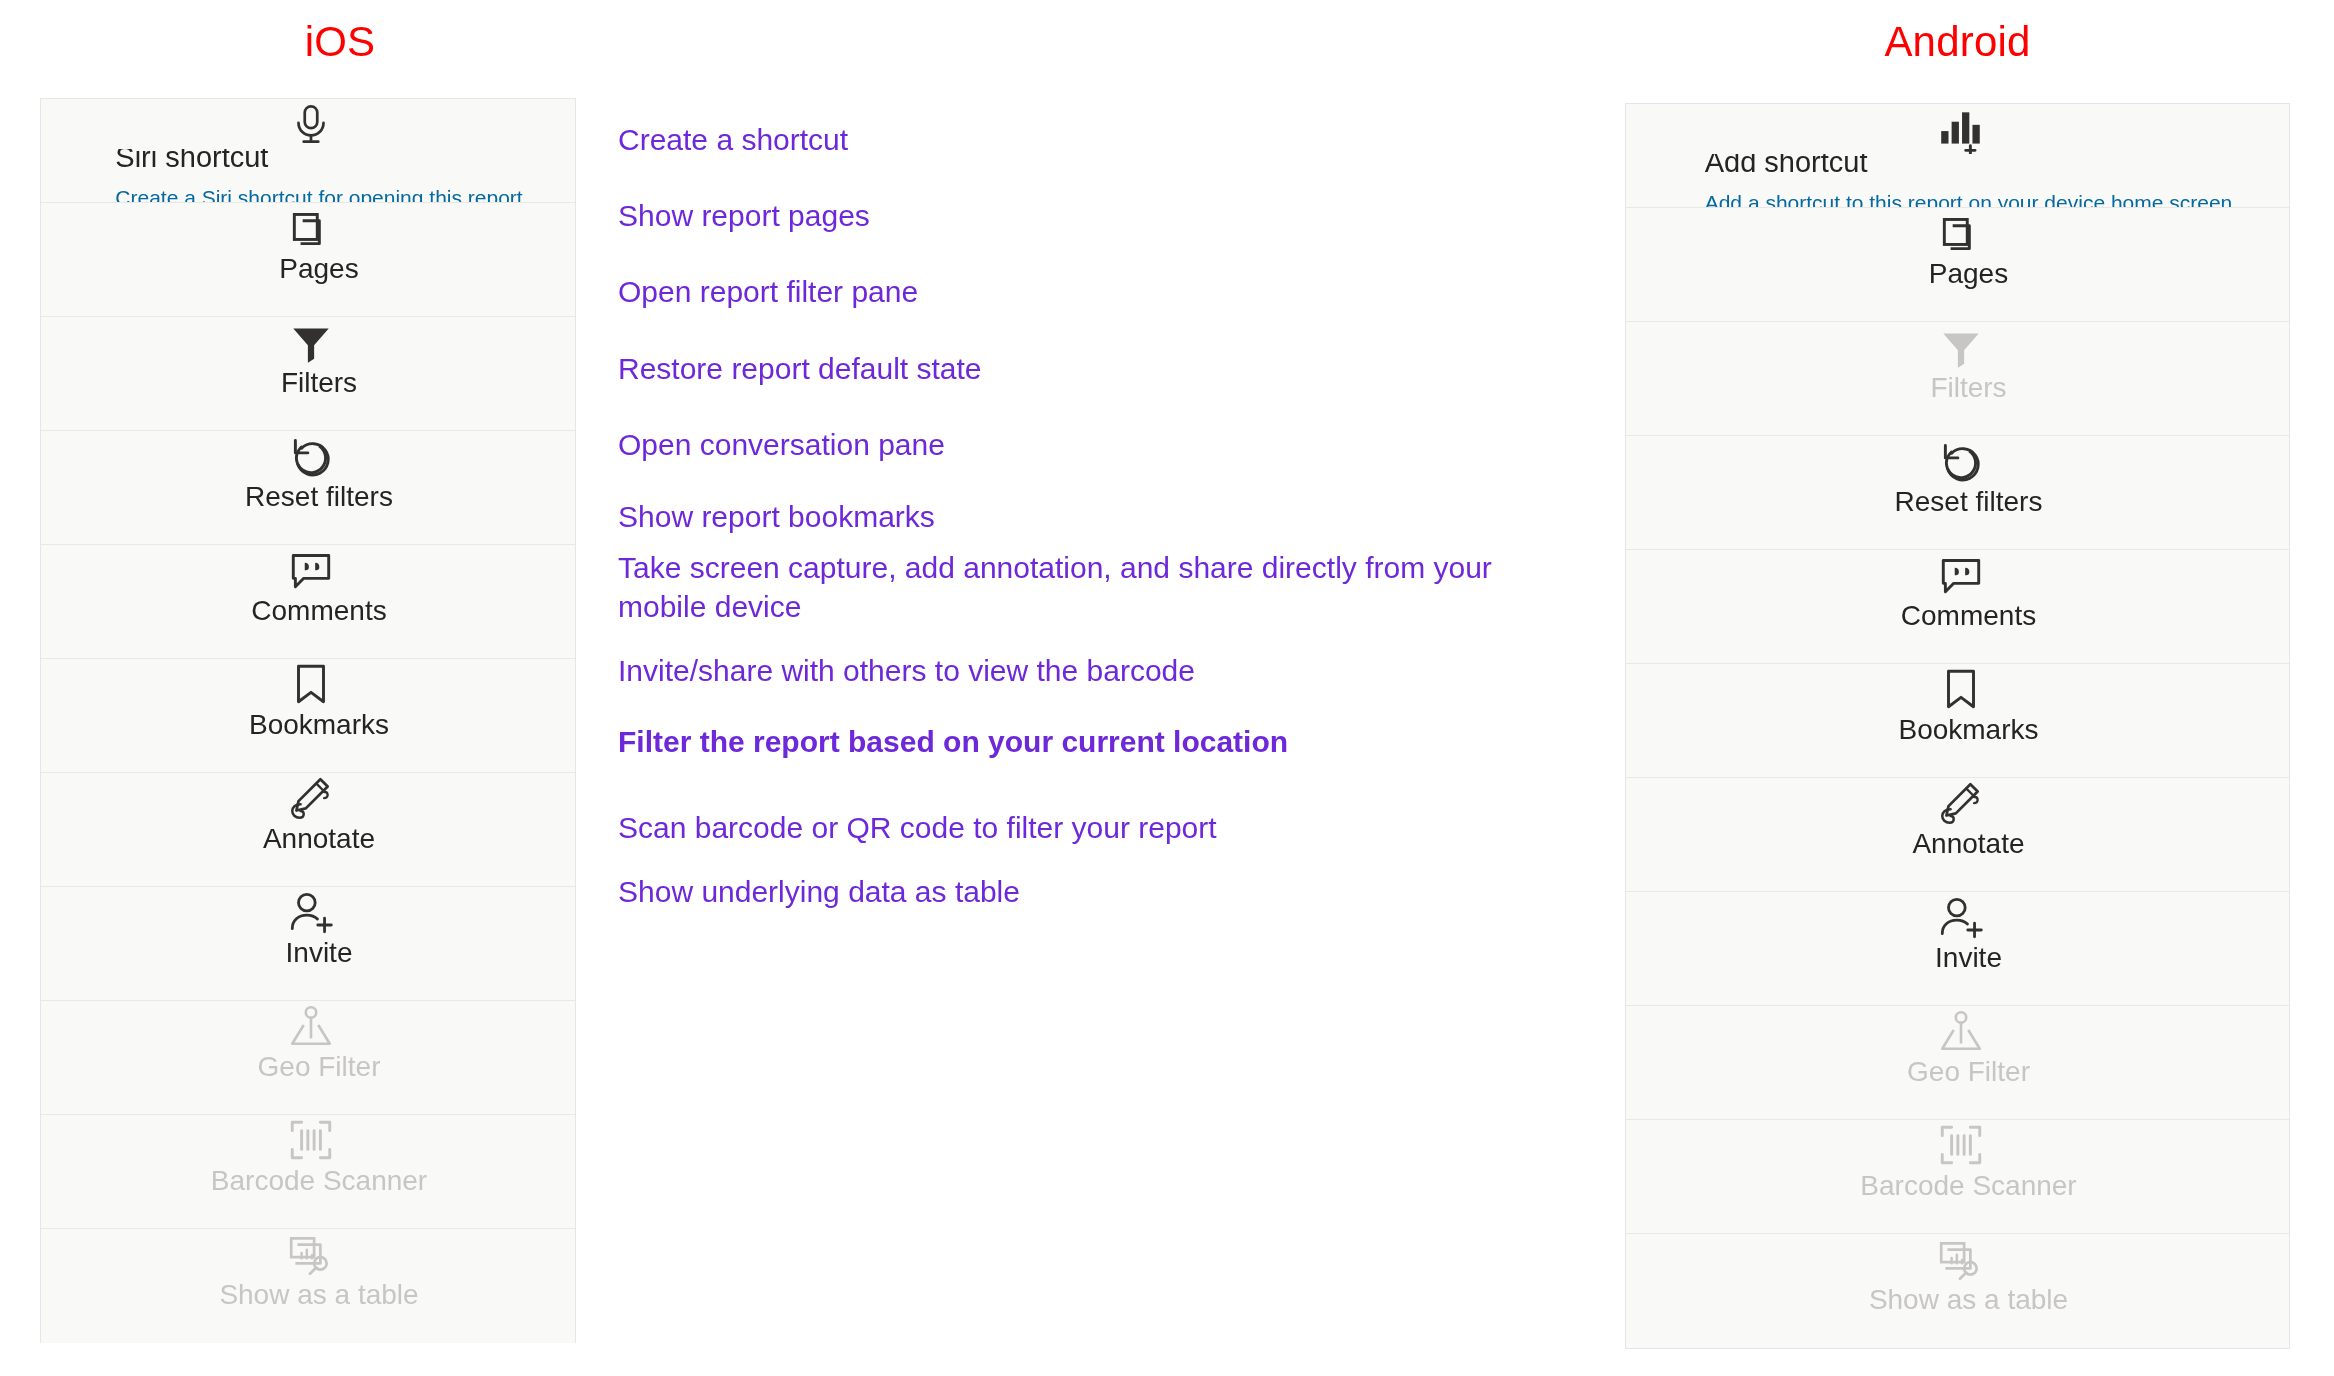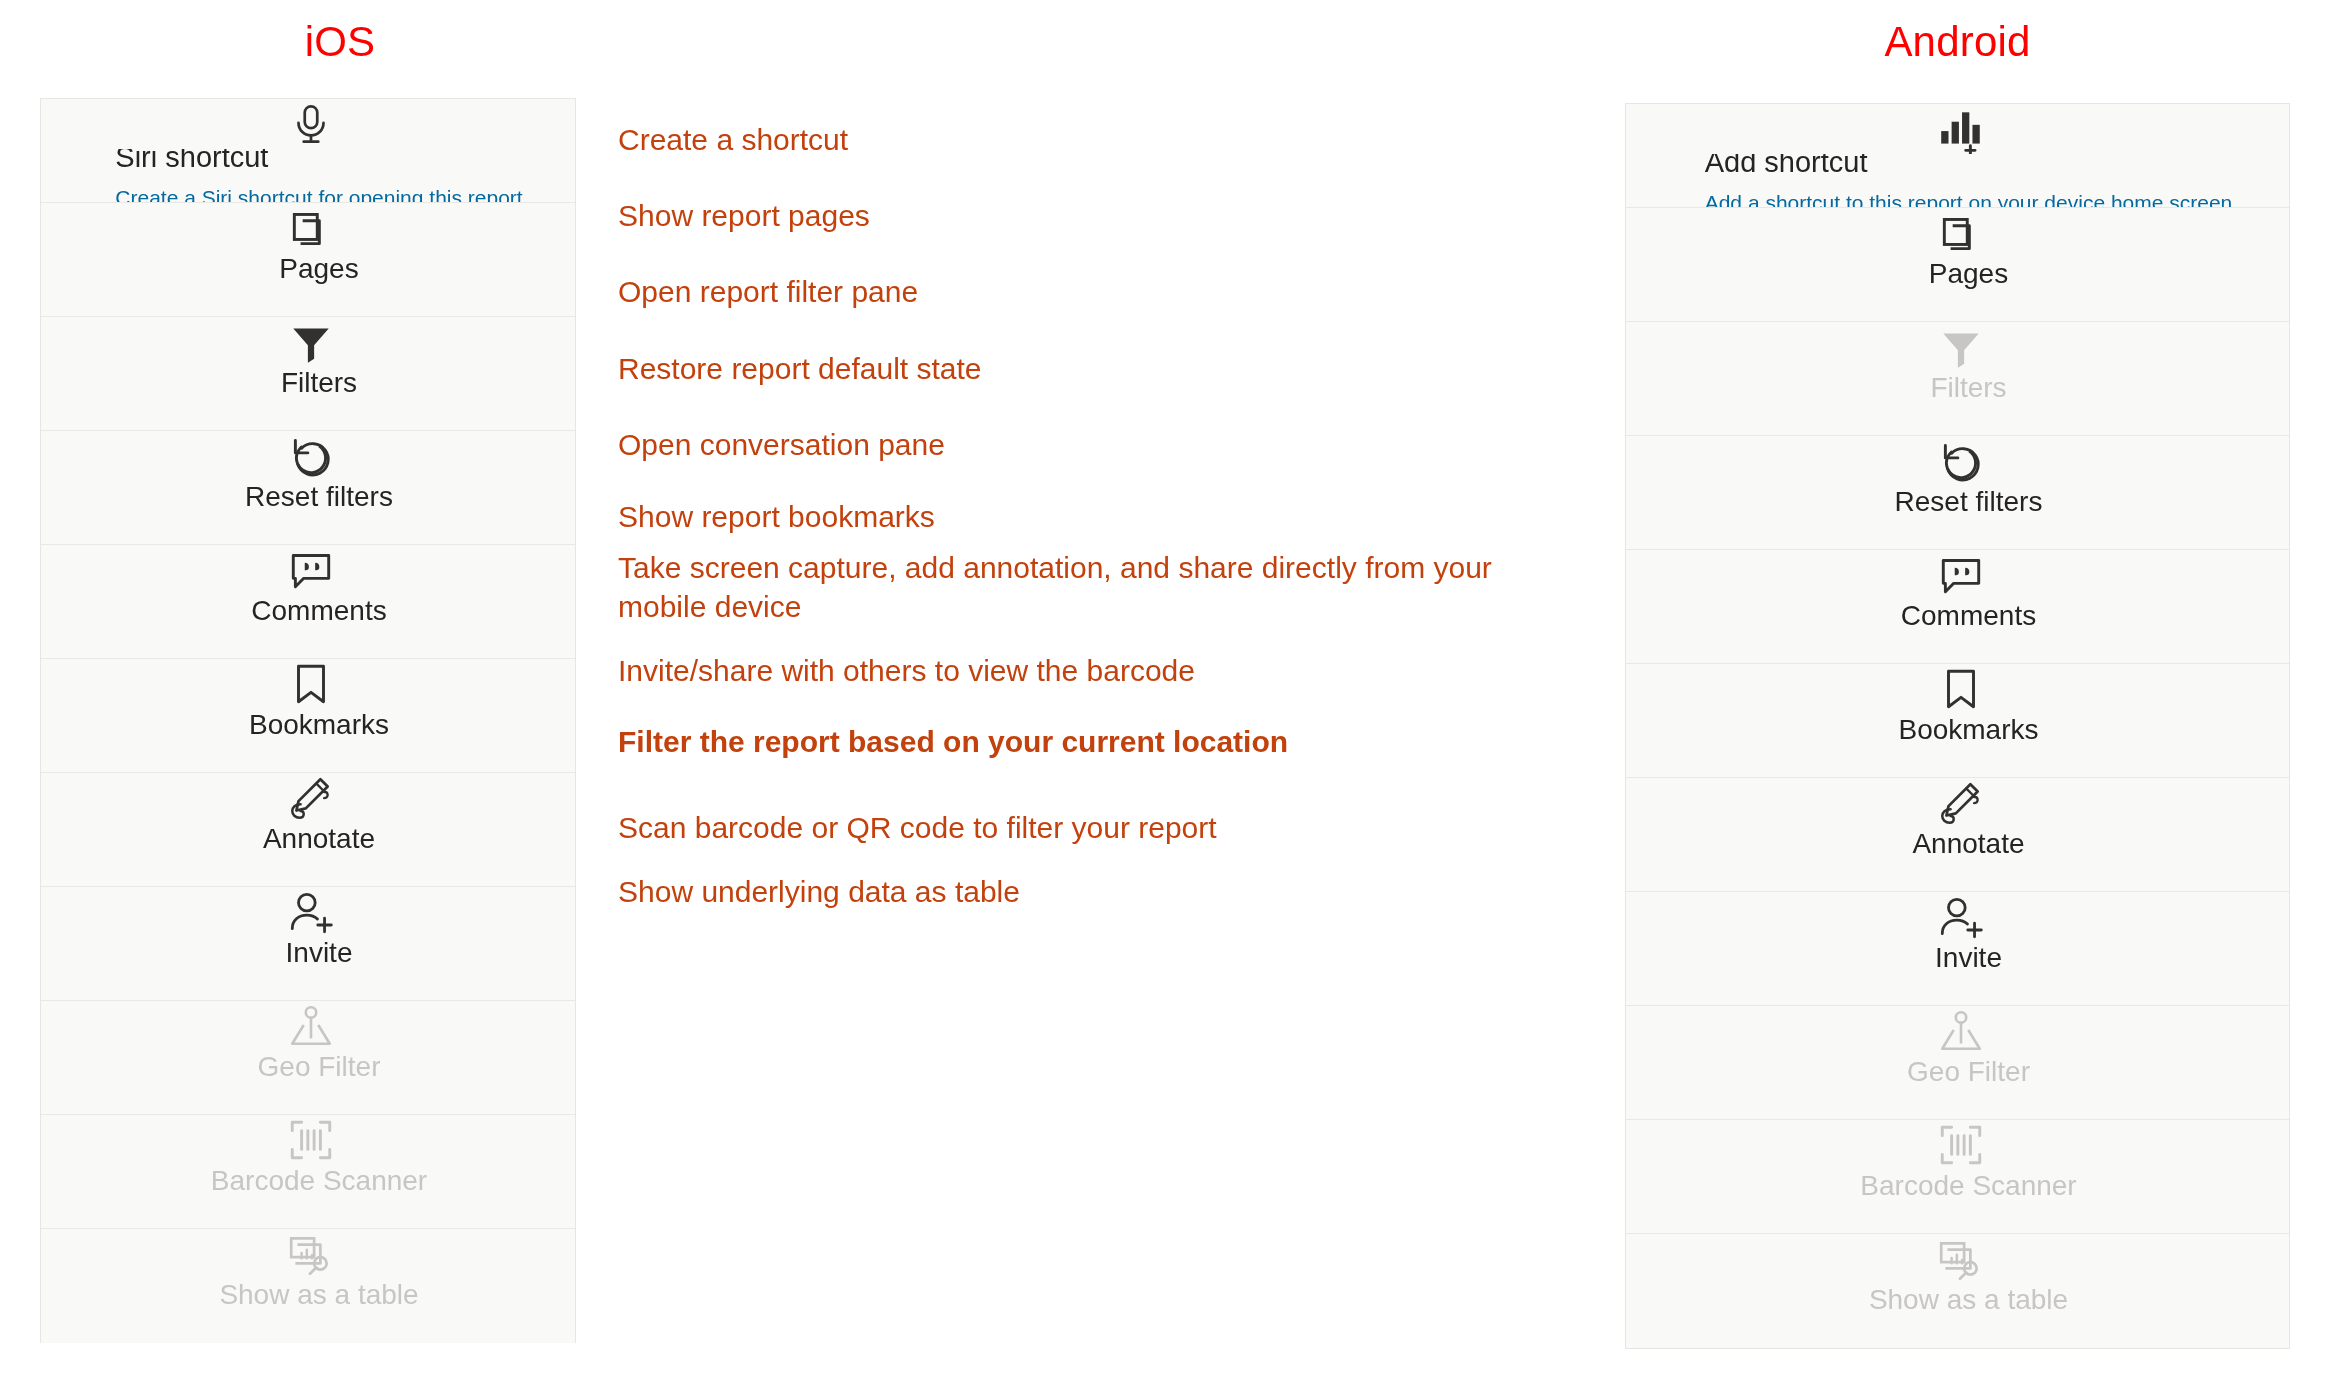--- a/index.html
+++ b/index.html
@@ -99,21 +99,21 @@
   .desc-col {
     position: absolute;
     left: 618px;
     top: 98px;
     width: 960px;
   }
   .desc-item {
     display: flex;
     align-items: flex-start;
     font-size: 30px;
-    color: #c2410c;
+    color: #6d28d9;
     line-height: 1.30;
   }
 
   svg { display: block; }
 </style>
 </head>
 <body>
 
 <div class="page">
 

